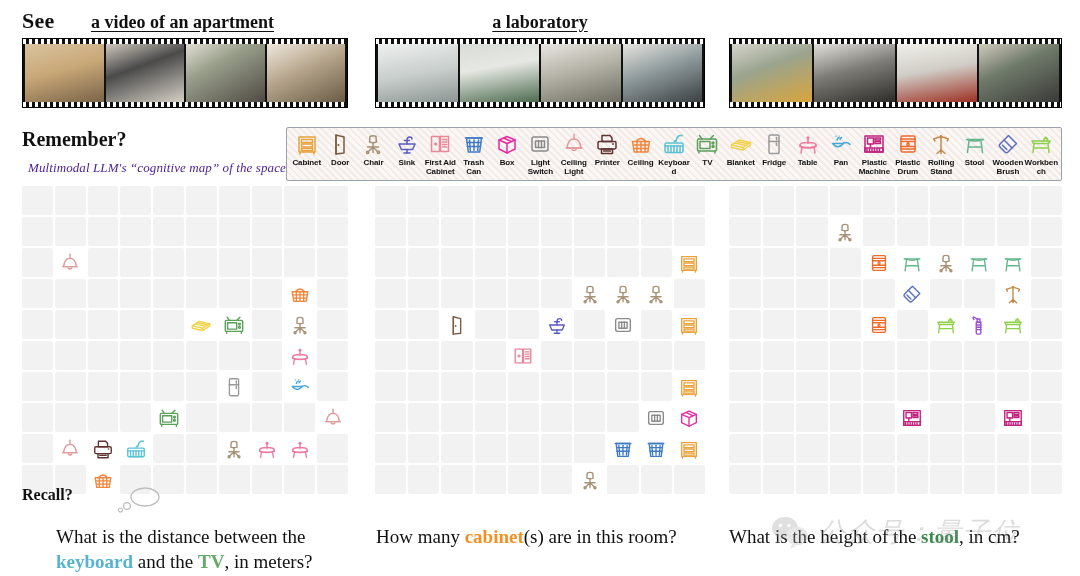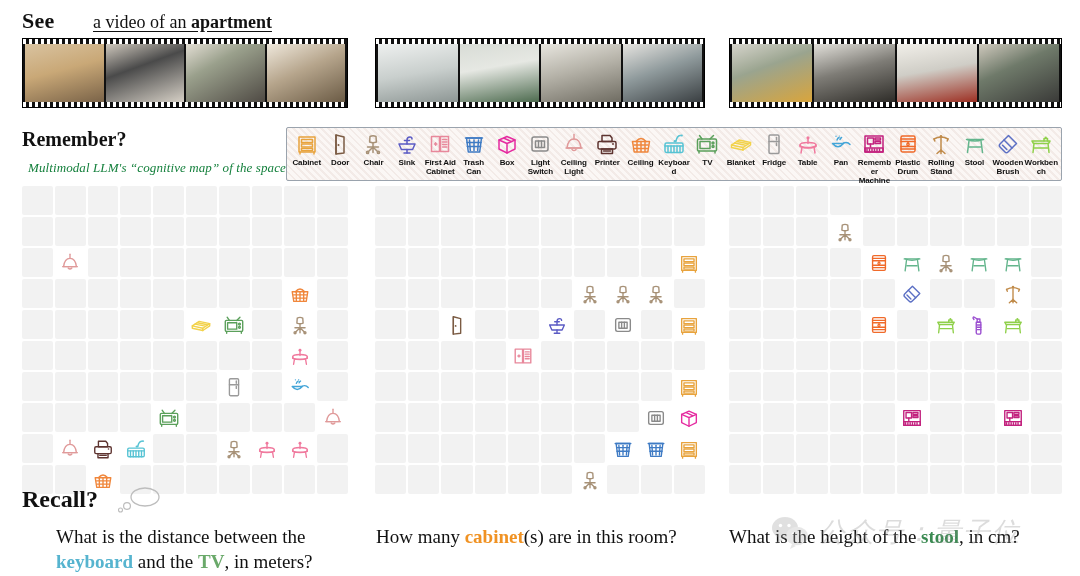--- a/index.html
+++ b/index.html
@@ -18,21 +18,21 @@
   .see-label {
     position:absolute; left:22px; top:8px;
     font-family:"Liberation Serif", serif;
     font-weight:bold; font-size:22px; letter-spacing:.2px;
   }
   .panel-title {
     position:absolute; top:12px;
     font-size:18px; text-align:center;
     white-space:nowrap;
   }
-  .panel-title .art { font-weight:normal; }
+  .panel-title .art { font-weight:bold; }
   .panel-title .noun { font-weight:bold;margin-top:24px; }
   .panel-title u, .panel-title .ul {
     text-decoration:underline; text-underline-offset:3px;
   }
 
   .filmstrip {
     position:absolute; top:38px;
     height:70px;
     background:#111;
     border:1px solid #000;
@@ -50,21 +50,21 @@
   .filmstrip::after { bottom:0; }
   .frame { flex:1; height:100%; background:#888; position:relative; overflow:hidden; }
 
   
   .remember-label {
     position:absolute; left:22px; top:128px;
     font-weight:bold; font-size:20px;
   }
   .remember-sub {
     position:absolute; left:28px; top:160px;
-    font-style:italic; font-size:13px; color:#15803d;
+    font-style:italic; font-size:13px; color:#4c1d95;
     letter-spacing:.1px;
   }
 
   .legend-box {
     position:absolute; left:286px; top:127px; width:776px; height:54px;
     border:1px solid #9aa3ad;
     border-radius:2px;
     background-color:#fbf7f5;
     background-image:repeating-linear-gradient(45deg,
         rgba(200,170,160,.16) 0px, rgba(200,170,160,.16) 2px,
@@ -95,21 +95,21 @@
     background:#f2f2f2;
     border-radius:2px;
     display:flex; align-items:center; justify-content:center;
   }
   .cell.filled { background:#ffffff; }
   .cell svg { display:block; }
 
   
   .recall-label {
     position:absolute; left:22px; top:486px;
-    font-weight:bold; font-size:24px;
+    font-weight:bold; font-size:16px;
   }
   .thought { position:absolute; left:112px; top:486px; }
   .question {
     position:absolute; top:524px;
     font-size:19px; line-height:25px;
   }
   .q1 { left:56px; width:300px; }
   .q2 { left:376px; width:330px; }
   .q3 { left:729px; width:340px; }
   .kw-keyboard { color:#56b4cf; font-weight:bold; }
@@ -138,20 +138,23 @@
   <div class="panel-title" style="left:75px; width:215px;">
     <span class="ul"><span class="art">a video of an </span><span class="noun">apartment</span></span>
   </div>
   <div class="filmstrip" style="left:22px; width:326px;">
     <div class="frame" style="background:linear-gradient(165deg,#d9c3a0 0%,#c9a877 45%,#7a6348 100%);"></div>
     <div class="frame" style="background:linear-gradient(160deg,#cfc8bd 0%,#4a4a4a 40%,#d6d0c6 100%);"></div>
     <div class="frame" style="background:linear-gradient(150deg,#e3ded4 0%,#9aa08c 35%,#4f4a44 100%);"></div>
     <div class="frame" style="background:linear-gradient(155deg,#efe8dc 0%,#b6a58c 45%,#6b5b45 100%);"></div>
   </div>
 
+  <div class="panel-title" style="left:375px; width:330px;">
+    <span class="ul"><span class="art">a </span><span class="noun">laboratory</span></span>
+  </div>
   <div class="filmstrip" style="left:375px; width:330px;">
     <div class="frame" style="background:linear-gradient(170deg,#eef0ef 0%,#c9cfcd 50%,#8d9694 100%);"></div>
     <div class="frame" style="background:linear-gradient(170deg,#d8dcd6 0%,#e6e8e3 40%,#4d6b4f 100%);"></div>
     <div class="frame" style="background:linear-gradient(165deg,#e8e6df 0%,#b5b2a8 45%,#6f6c62 100%);"></div>
     <div class="frame" style="background:linear-gradient(160deg,#e6e4e0 0%,#8f9a9c 45%,#3a3f42 100%);"></div>
   </div>
 
   <div class="filmstrip" style="left:729px; width:333px;">
     <div class="frame" style="background:linear-gradient(160deg,#d6d4cc 0%,#9aa48f 40%,#d9a53c 100%);"></div>
     <div class="frame" style="background:linear-gradient(165deg,#e2e0da 0%,#7e7c76 45%,#2e2c28 100%);"></div>
@@ -382,21 +385,21 @@
            <path d="M8.5 12 v3" fill="none" stroke="#C2217E" stroke-width="1.5" stroke-linecap="round" stroke-linejoin="round"></path>
            <rect x="3" y="16" width="18" height="4" fill="none" stroke="#C2217E" stroke-width="1.5" stroke-linecap="round" stroke-linejoin="round"></rect>
            <line x1="5" y1="17" x2="5" y2="19" fill="none" stroke="#C2217E" stroke-width="1.5" stroke-linecap="round" stroke-linejoin="round"></line>
           <line x1="7.5" y1="17" x2="7.5" y2="19" fill="none" stroke="#C2217E" stroke-width="1.5" stroke-linecap="round" stroke-linejoin="round"></line>
            <line x1="10" y1="17" x2="10" y2="19" fill="none" stroke="#C2217E" stroke-width="1.5" stroke-linecap="round" stroke-linejoin="round"></line>
           <line x1="12.5" y1="17" x2="12.5" y2="19" fill="none" stroke="#C2217E" stroke-width="1.5" stroke-linecap="round" stroke-linejoin="round"></line>
            <line x1="15" y1="17" x2="15" y2="19" fill="none" stroke="#C2217E" stroke-width="1.5" stroke-linecap="round" stroke-linejoin="round"></line>
           <line x1="17.5" y1="17" x2="17.5" y2="19" fill="none" stroke="#C2217E" stroke-width="1.5" stroke-linecap="round" stroke-linejoin="round"></line>
         </svg>
       </span>
-      <span class="lg-lab">Remember Machine</span>
+      <span class="lg-lab">Plastic Machine</span>
     </div>
     <div class="legend-item">
       <span class="lg-ico">
         <svg width="24" height="24" viewBox="0 0 24 24">
           <rect x="5" y="4" width="14" height="16" rx="1.4" fill="none" stroke="#F06A2A" stroke-width="1.5" stroke-linecap="round" stroke-linejoin="round"></rect>
            <line x1="5" y1="7" x2="19" y2="7" fill="none" stroke="#F06A2A" stroke-width="1.5" stroke-linecap="round" stroke-linejoin="round"></line>
            <line x1="5" y1="17" x2="19" y2="17" fill="none" stroke="#F06A2A" stroke-width="1.5" stroke-linecap="round" stroke-linejoin="round"></line>
            <line x1="5" y1="9.5" x2="19" y2="9.5" fill="none" stroke="#F06A2A" stroke-width="1.5" stroke-linecap="round" stroke-linejoin="round"></line>
            <line x1="5" y1="14.5" x2="19" y2="14.5" fill="none" stroke="#F06A2A" stroke-width="1.5" stroke-linecap="round" stroke-linejoin="round"></line>
            <path d="M12 10.5 q2.2 2.4 0 3.6 q-2.2-1.2 0-3.6" fill="none" stroke="#F06A2A" stroke-width="1.5" stroke-linecap="round" stroke-linejoin="round"></path>

